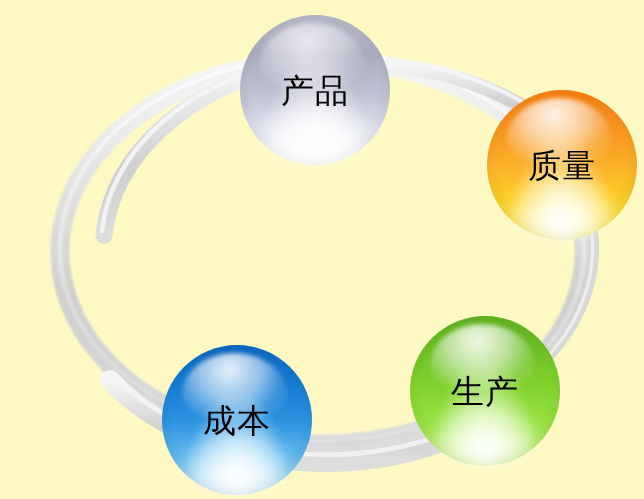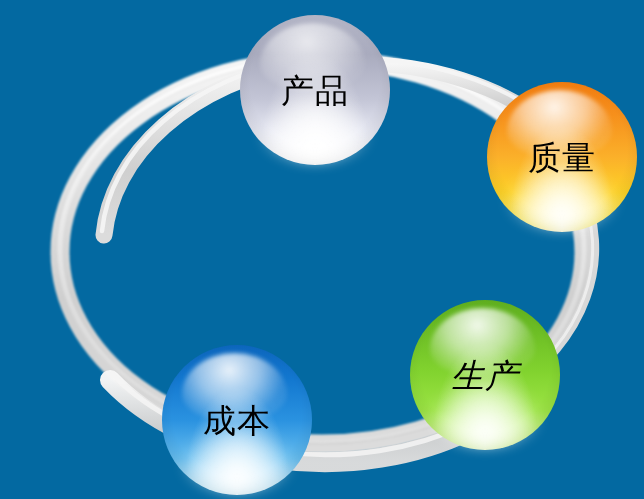--- a/index.html
+++ b/index.html
@@ -8,21 +8,21 @@
     padding: 0;
     background: #ffffff;
   }
   body {
     font-family: "DejaVu Sans", "Liberation Sans", sans-serif;
   }
   #canvas {
     position: relative;
     width: 644px;
     height: 499px;
-    background: #0369a1;
+    background: #fef9c3;
     overflow: hidden;
   }
   
   .ring-layer {
     position: absolute;
     left: 0; top: 0;
     width: 644px;
     height: 499px;
     z-index: 1;
   }
@@ -210,32 +210,32 @@
     <div class="shadow"></div>
     <div class="sphere s-silver">
       <div class="body"></div>
       <div class="rim"></div>
       <div class="bounce"></div>
       <div class="gloss"></div>
     </div>
     <div class="label">产品</div>
   </div>
 
-  <div class="node" style="left:487px; top:82px;">
+  <div class="node" style="left:487px; top:90px;">
     <div class="shadow"></div>
     <div class="sphere s-orange">
       <div class="body"></div>
       <div class="rim"></div>
       <div class="bounce"></div>
       <div class="gloss"></div>
     </div>
     <div class="label">质量</div>
   </div>
 
-  <div class="node" style="left:410px; top:300px;font-style:italic;">
+  <div class="node" style="left:410px; top:316px;">
     <div class="shadow"></div>
     <div class="sphere s-green">
       <div class="body"></div>
       <div class="rim"></div>
       <div class="bounce"></div>
       <div class="gloss"></div>
     </div>
     <div class="label">生产</div>
   </div>
 

